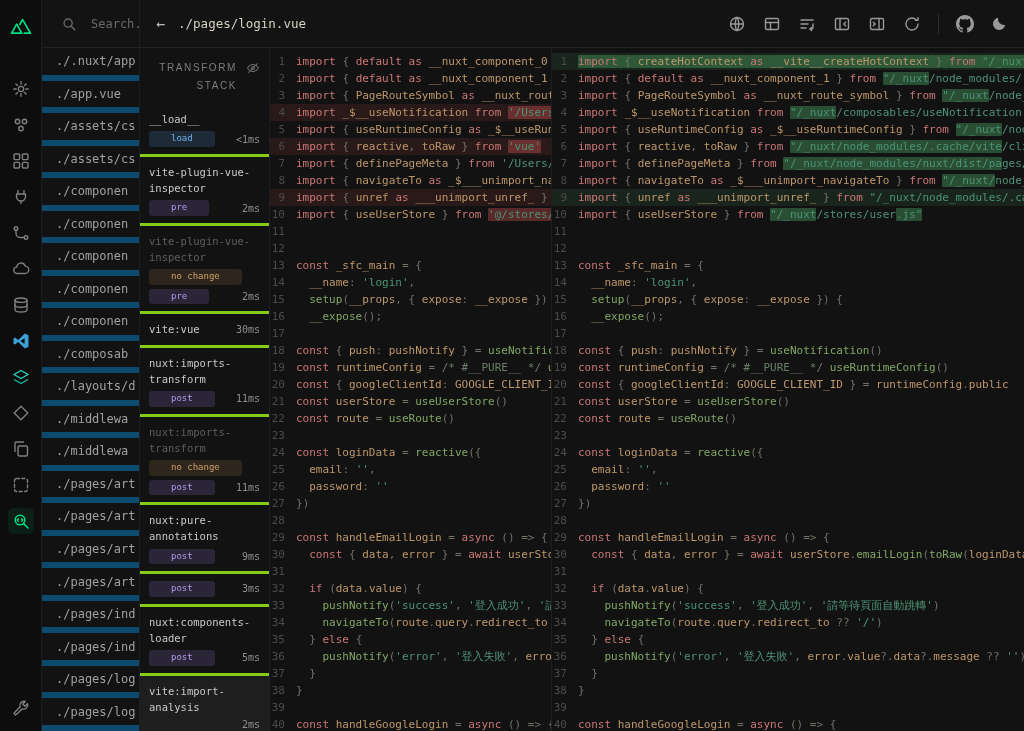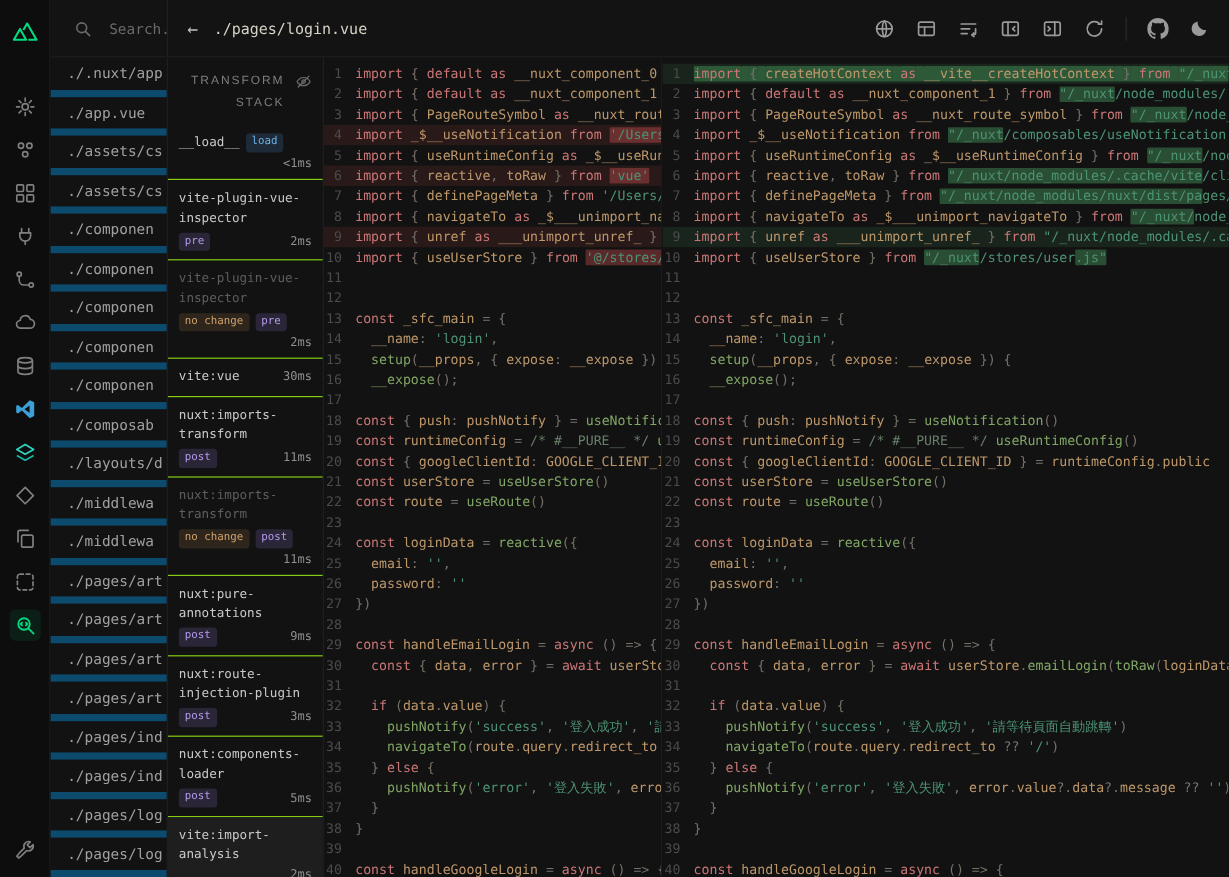--- a/index.html
+++ b/index.html
@@ -37,26 +37,26 @@
   .file-item{height:32.52px;display:flex;align-items:center;padding:0 2px 0 14px;font-size:12px;
     color:#a0a0a0;border-bottom:6px solid #0c4a6e;white-space:nowrap;overflow:hidden;cursor:pointer}
 
   
   .stack{width:130px;flex:none;border-right:1px solid #1e1e1e;overflow:hidden;background:#121212;
     display:flex;flex-direction:column}
   .stack-header{display:flex;align-items:flex-start;padding:11px 9px 9px 15px}
   .stack-title{font-family:"Liberation Sans",sans-serif;font-size:10px;letter-spacing:1.6px;
     color:#7d7d7d;width:82px;line-height:1.8;text-align:right}
   .eye-btn{margin-left:auto;color:#6d6d6d;cursor:pointer;margin-top:2px}
-  .stack-item{padding:7px 9px;border-bottom:1px solid #84cc16;display:flex;flex-wrap:wrap;
+  .stack-item{padding:7px 9px;border-bottom:3px solid #84cc16;display:flex;flex-wrap:wrap;
     align-items:center;gap:4px 5px;cursor:pointer}
   .stack-item.selected{background:#1e1e1e}
   .stack-name{font-size:10.5px;color:#c9c9c9;line-height:1.55;min-width:0;overflow-wrap:break-word}
   .stack-item.dimmed .stack-name{color:#5e5e5e}
-  .badge{font-size:9px;padding:1px 5px;border-radius:3px;line-height:1.5;white-space:nowrap}
+  .badge{font-size:9px;padding:1px 22px;border-radius:3px;line-height:1.5;white-space:nowrap}
   .badge.load{color:#6db3e8;background:rgba(96,165,250,.16)}
   .badge.order{color:#b49aec;background:rgba(167,139,250,.16)}
   .badge.nochange{color:#cfa06a;background:rgba(217,163,95,.14)}
   .stack-time{margin-left:auto;font-size:10px;color:#8f8f8f;white-space:nowrap}
 
   
   .pane{overflow:hidden;padding-top:5px;background:#121212}
   .pane.left{width:282px;flex:none;border-right:1px solid #1e1e1e}
   .pane.right{flex:1;min-width:0}
   .code-row{display:flex;height:17px;line-height:17px;font-size:11px;white-space:pre}
@@ -311,21 +311,20 @@
               <span class="badge nochange">no change</span>
               <span class="badge order">post</span>
               <span class="stack-time">11ms</span>
             </div>
             <div class="stack-item">
               <span class="stack-name">nuxt:pure-annotations</span>
               <span class="badge order">post</span>
               <span class="stack-time">9ms</span>
             </div>
             <div class="stack-item">
-              <span class="stack-name">nuxt:route-injection-plugin</span>
               <span class="badge order">post</span>
               <span class="stack-time">3ms</span>
             </div>
             <div class="stack-item">
               <span class="stack-name">nuxt:components-loader</span>
               <span class="badge order">post</span>
               <span class="stack-time">5ms</span>
             </div>
             <div class="stack-item selected">
               <span class="stack-name">vite:import-analysis</span>

